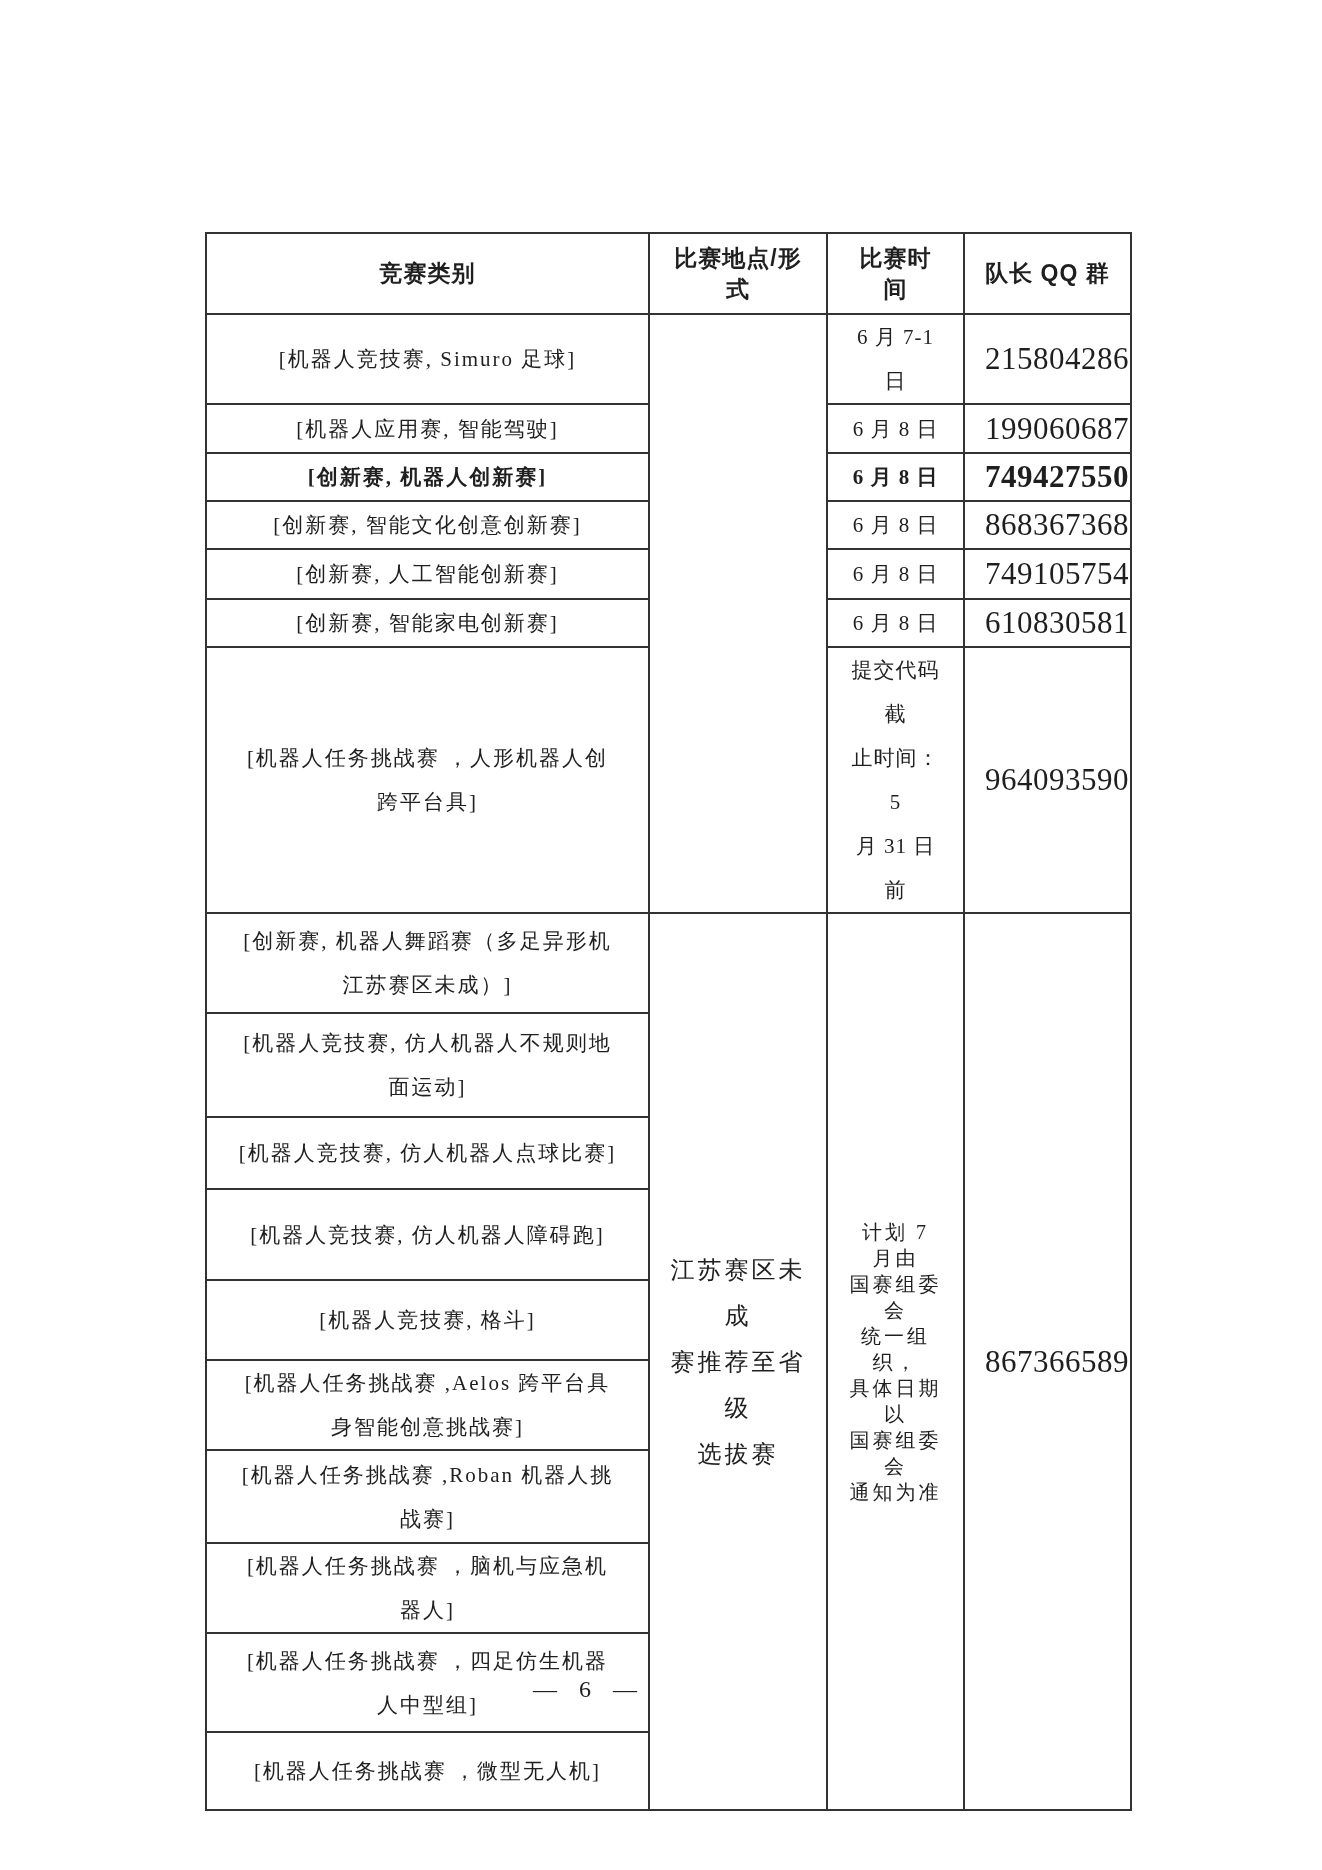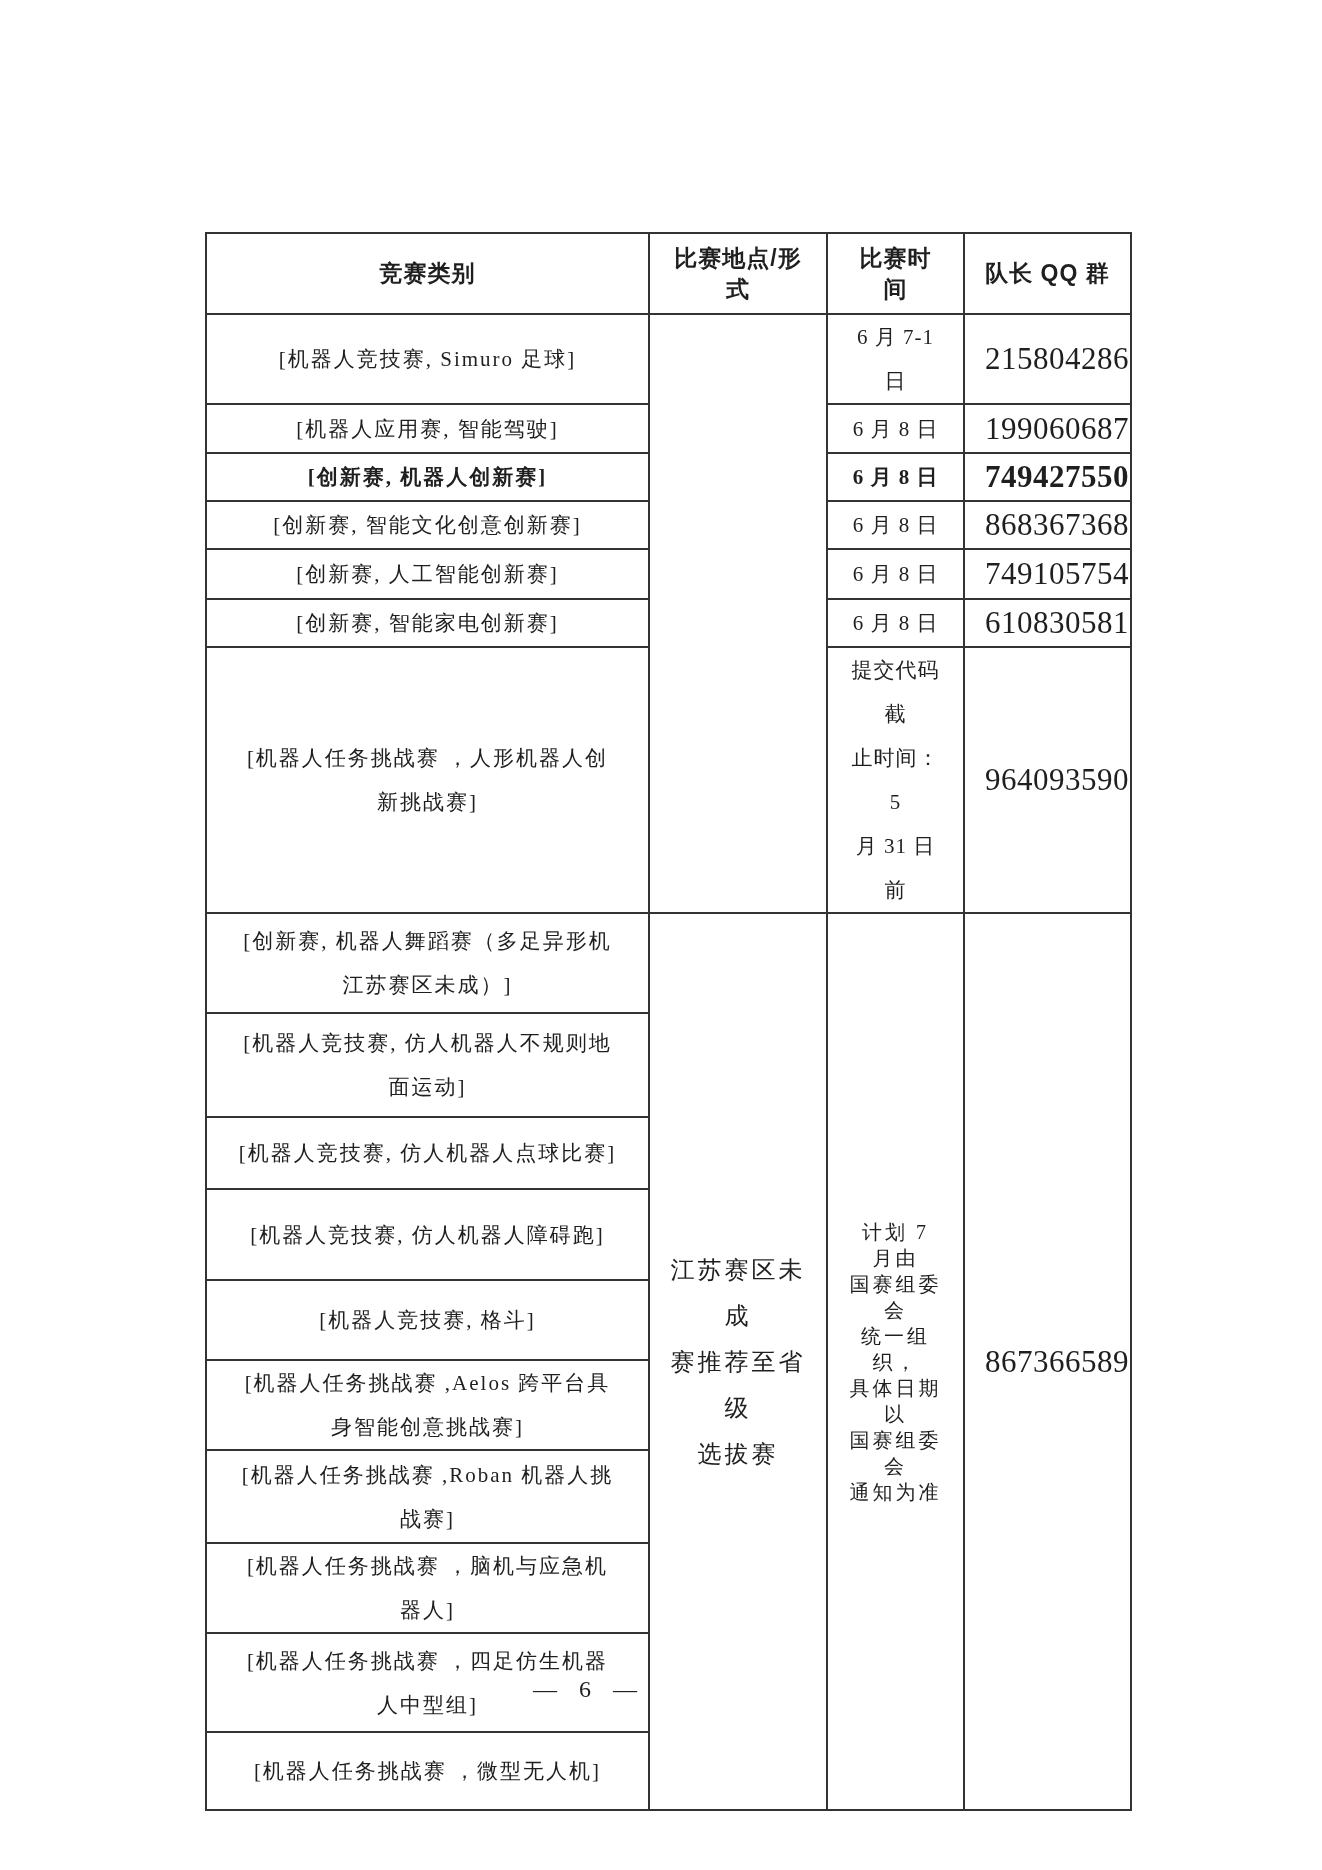--- a/index.html
+++ b/index.html
@@ -112,21 +112,21 @@
         <td class="time">6 月 8 日</td>
         <td class="qq">749105754</td>
       </tr>
       <tr style="height: 48px;">
         <td class="cat">[创新赛, 智能家电创新赛]</td>
         <td class="time">6 月 8 日</td>
         <td class="qq">610830581</td>
       </tr>
       <tr style="height: 141px;">
         <td class="cat">[机器人任务挑战赛 ，人形机器人创
-新挑战赛]</td>
+跨平台具]</td>
         <td class="time">提交代码截
 止时间：5
 月 31 日前</td>
         <td class="qq">964093590</td>
       </tr>
       <tr style="height: 100px;">
         <td class="cat">[创新赛, 机器人舞蹈赛（多足异形机
 江苏赛区未成）]</td>
         <td class="loc" rowspan="10">江苏赛区未成
 赛推荐至省级

